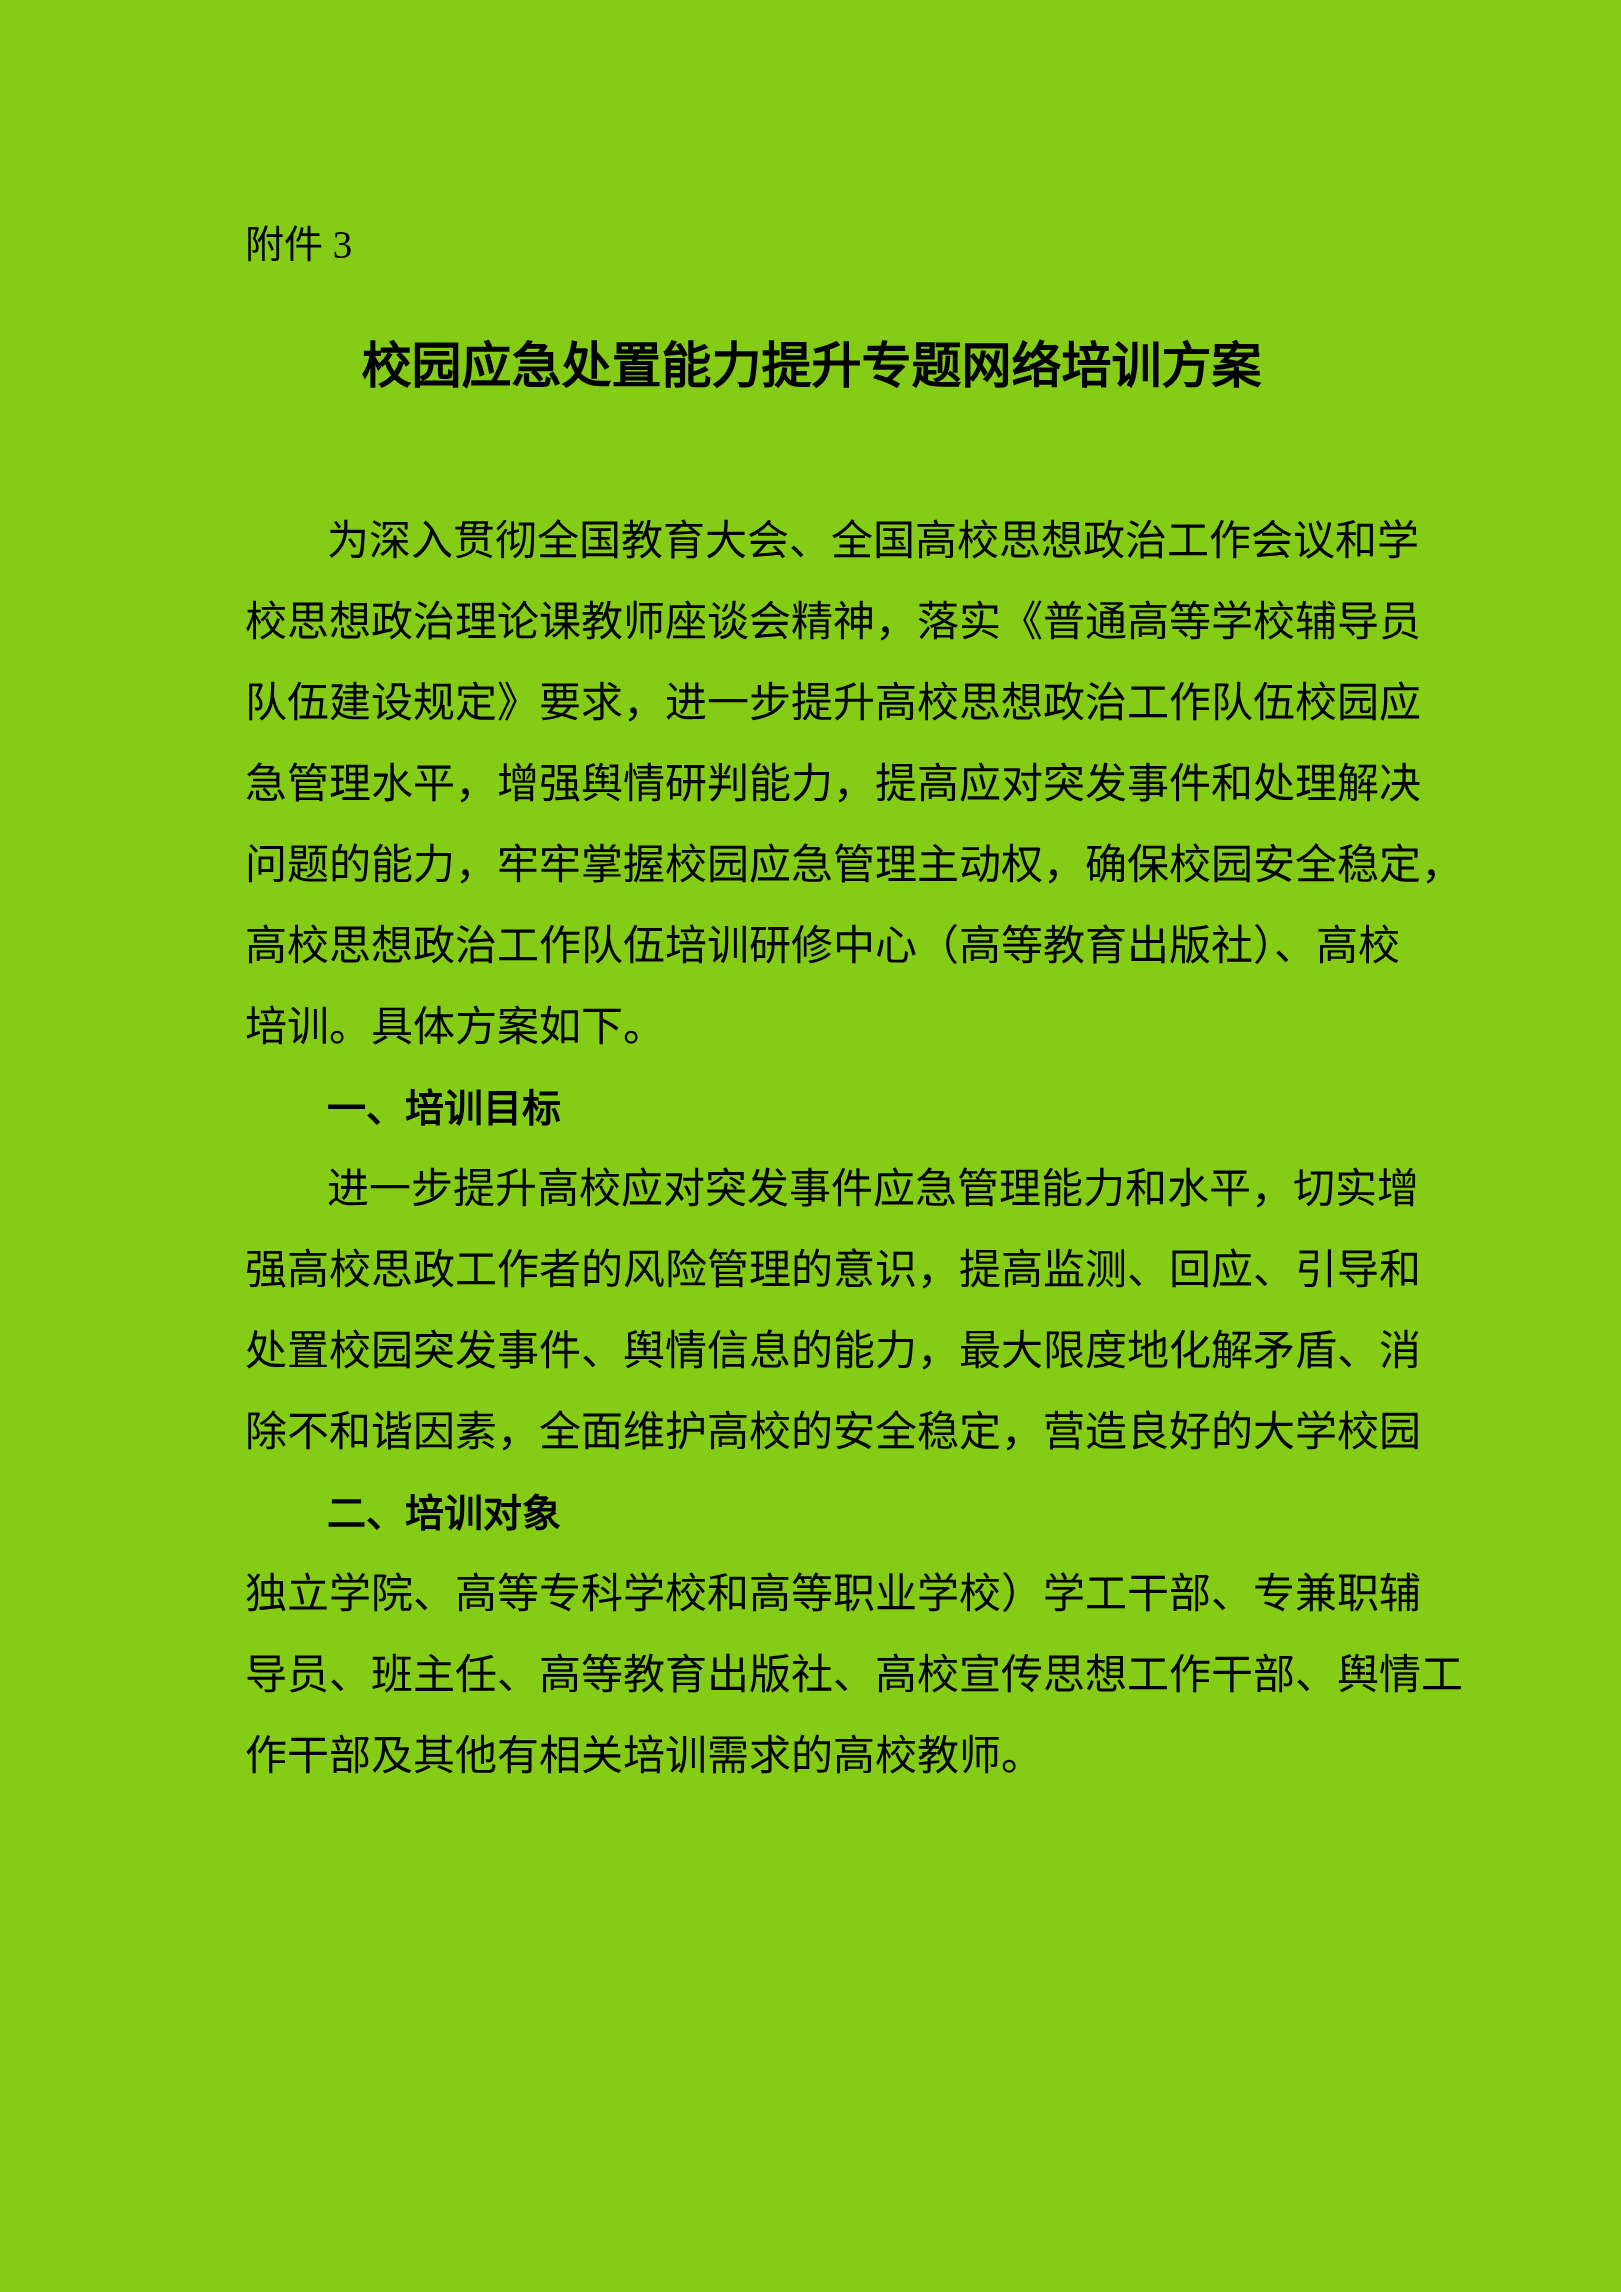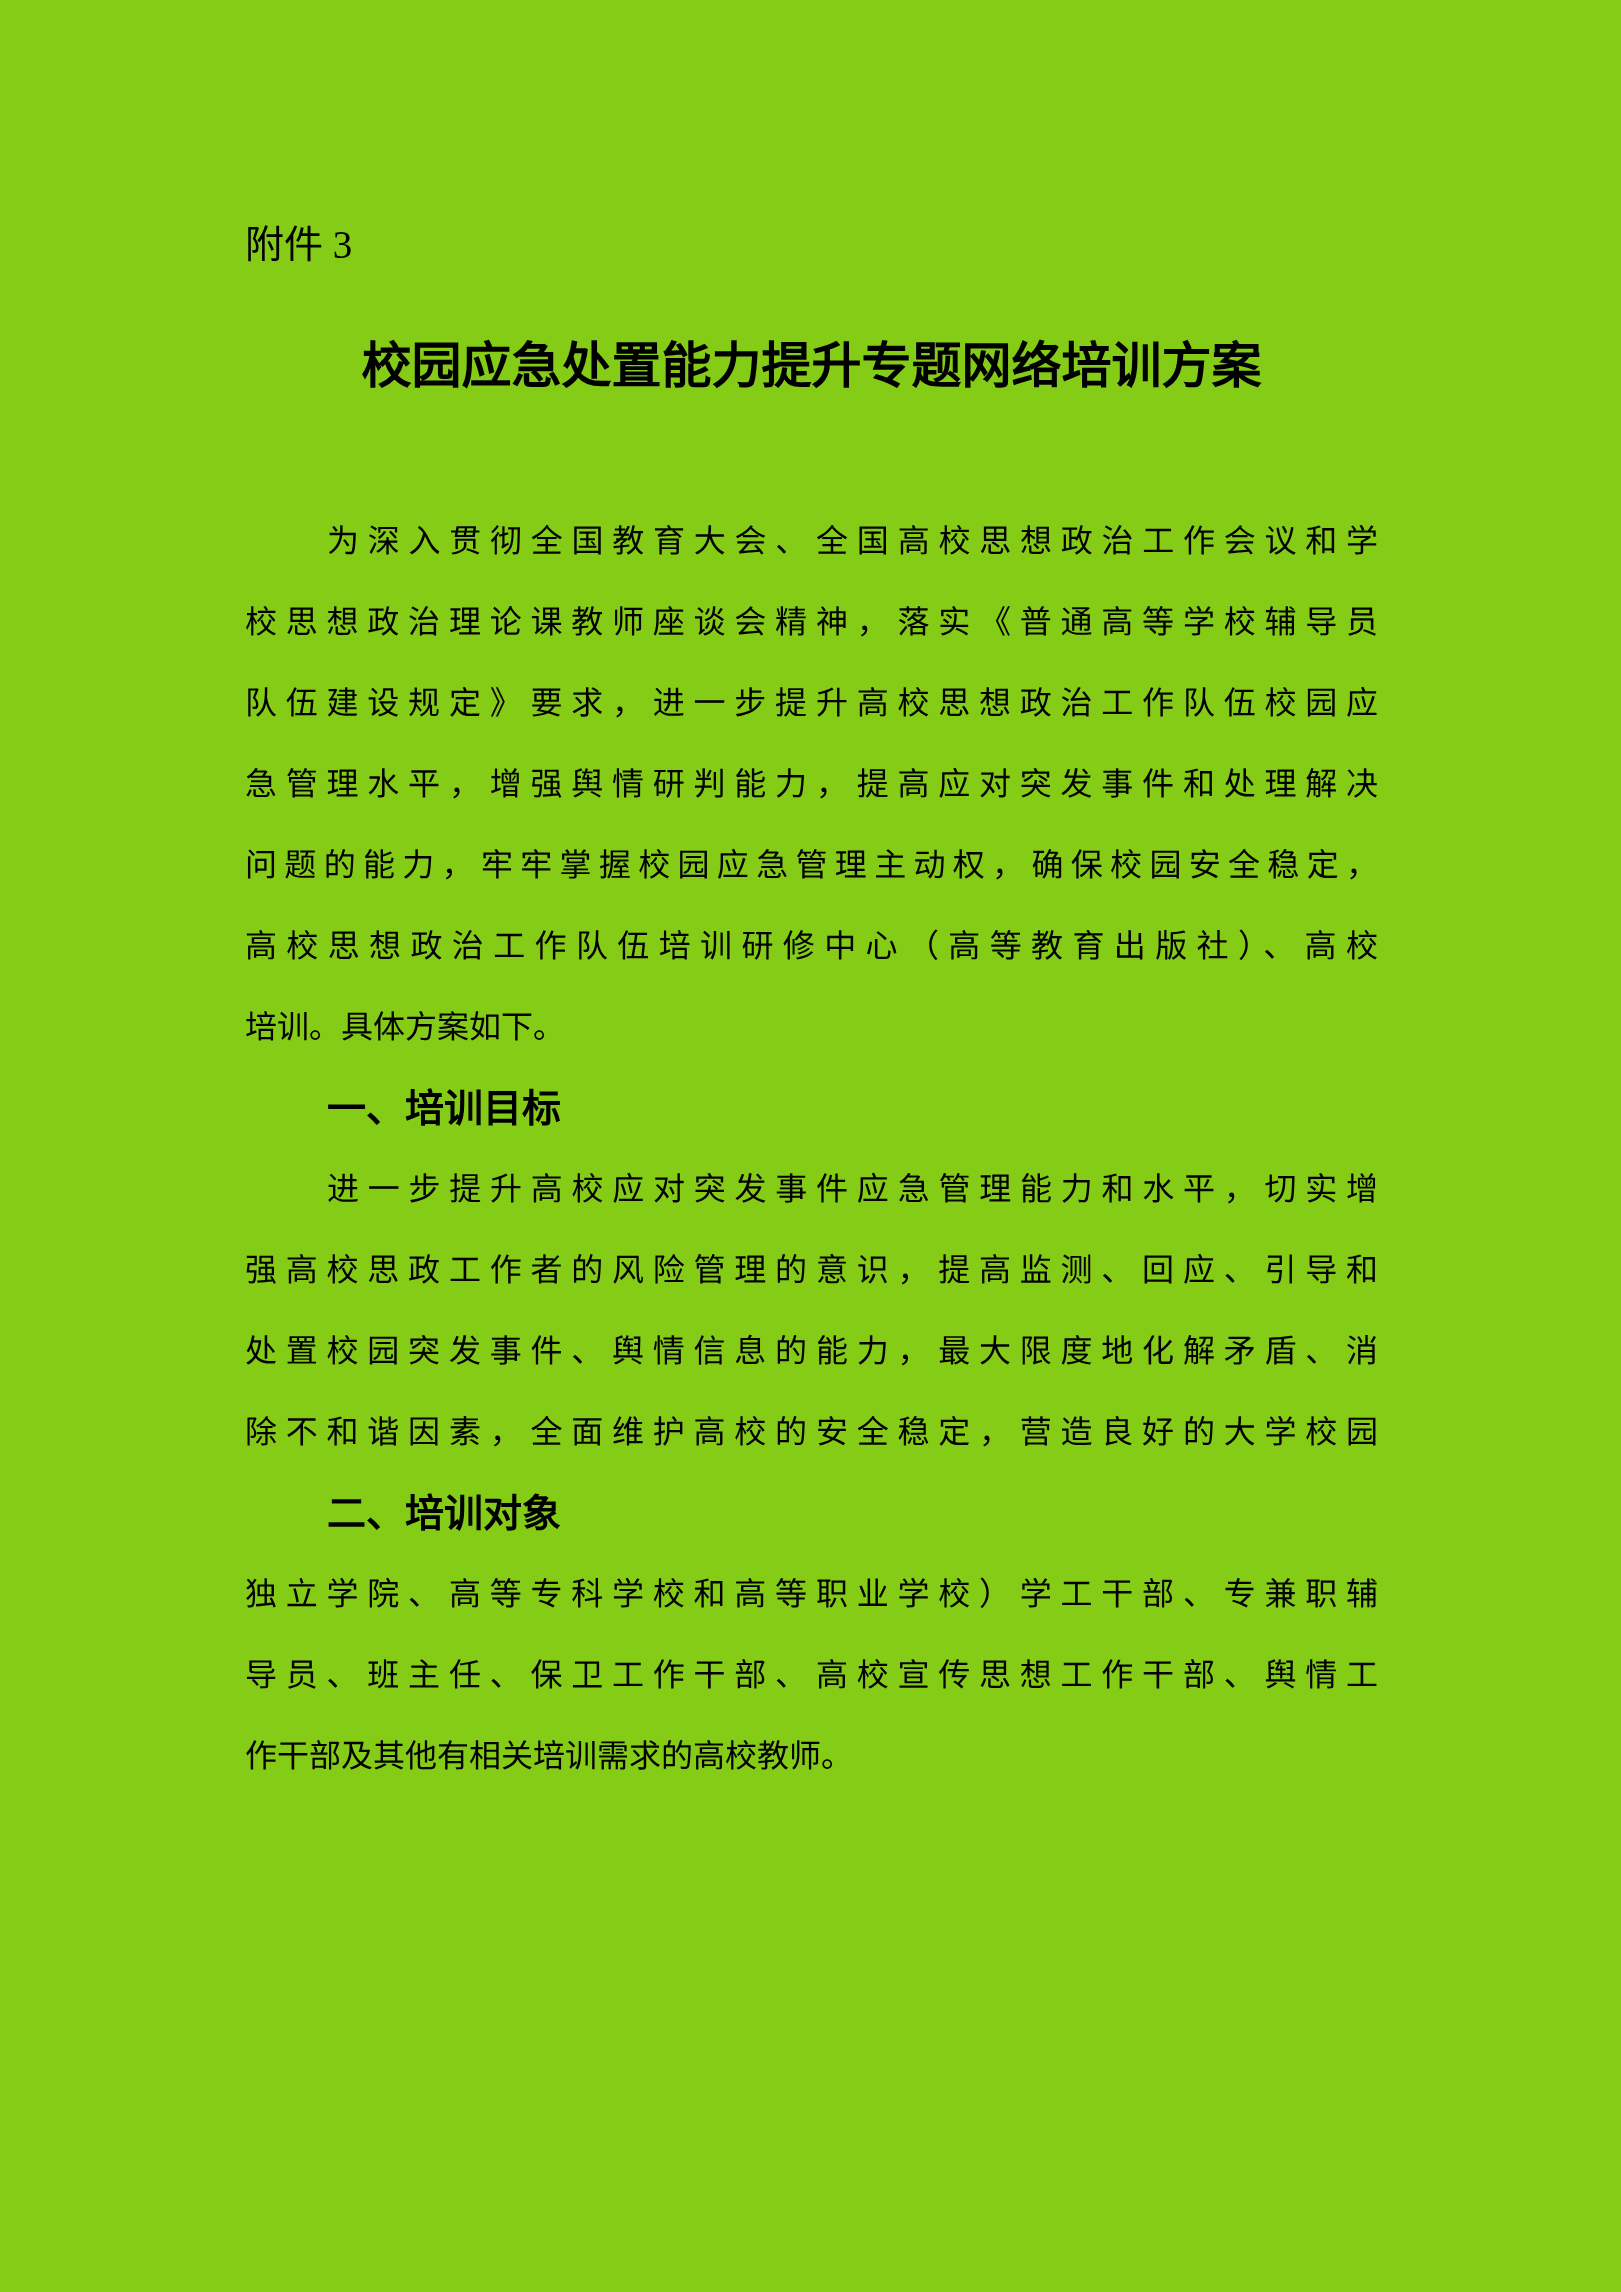--- a/index.html
+++ b/index.html
@@ -34,21 +34,21 @@
     text-align: center;
     letter-spacing: 0px;
     font-family: "Liberation Serif", "DejaVu Serif", serif;
   }
   .body-block {
     margin-top: 102px;
   }
   .line {
     height: 81px;
     line-height: 81px;
-    font-size: 32px;
+    font-size: 42px;
     text-align: justify;
     text-align-last: justify;
     white-space: nowrap;
   }
   .line.indent {
     text-indent: 82px;
   }
   .line.last {
     text-align-last: left;
   }
@@ -84,19 +84,19 @@
       <div class="line last">培训。具体方案如下。</div>
 
       <div class="heading">一、培训目标</div>
       <div class="line indent">进一步提升高校应对突发事件应急管理能力和水平，切实增</div>
       <div class="line">强高校思政工作者的风险管理的意识，提高监测、回应、引导和</div>
       <div class="line">处置校园突发事件、舆情信息的能力，最大限度地化解矛盾、消</div>
       <div class="line">除不和谐因素，全面维护高校的安全稳定，营造良好的大学校园</div>
 
       <div class="heading">二、培训对象</div>
       <div class="line">独立学院、高等专科学校和高等职业学校）学工干部、专兼职辅</div>
-      <div class="line">导员、班主任、保卫工作干部、高校宣传思想工作干部、舆情工</div>
+      <div class="line">导员、班主任、高等教育出版社、高校宣传思想工作干部、舆情工</div>
       <div class="line last">作干部及其他有相关培训需求的高校教师。</div>
 
     </div>
   </div>
 </div>
 
 
 </body></html>

